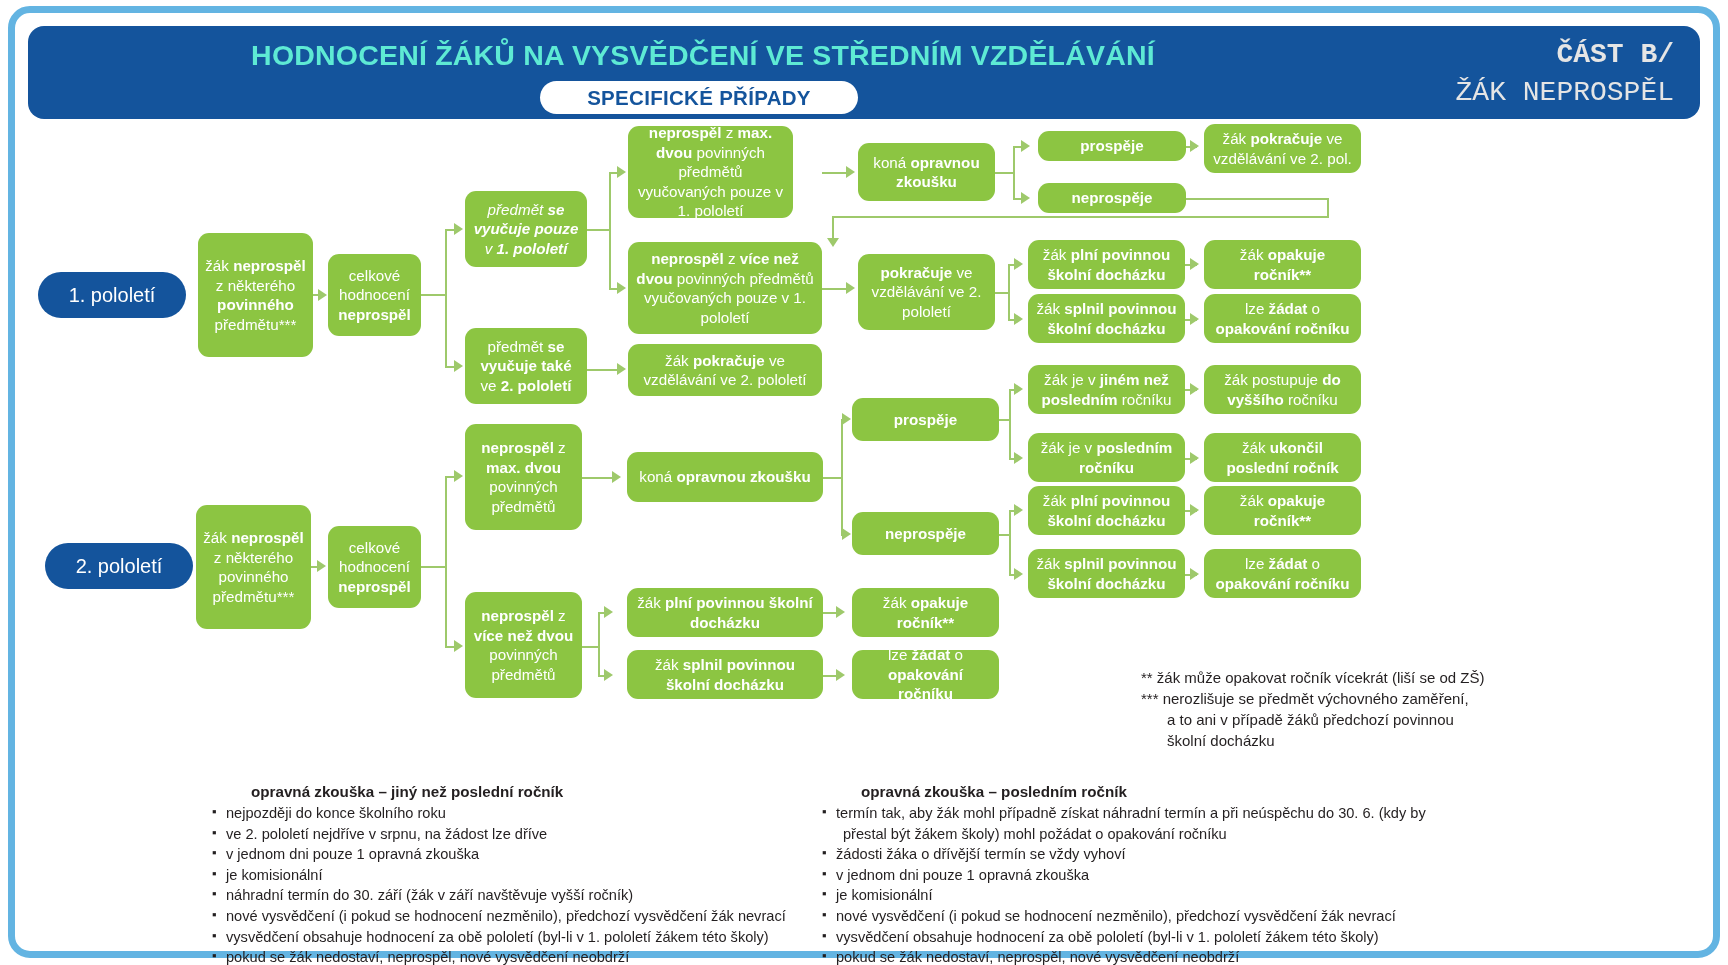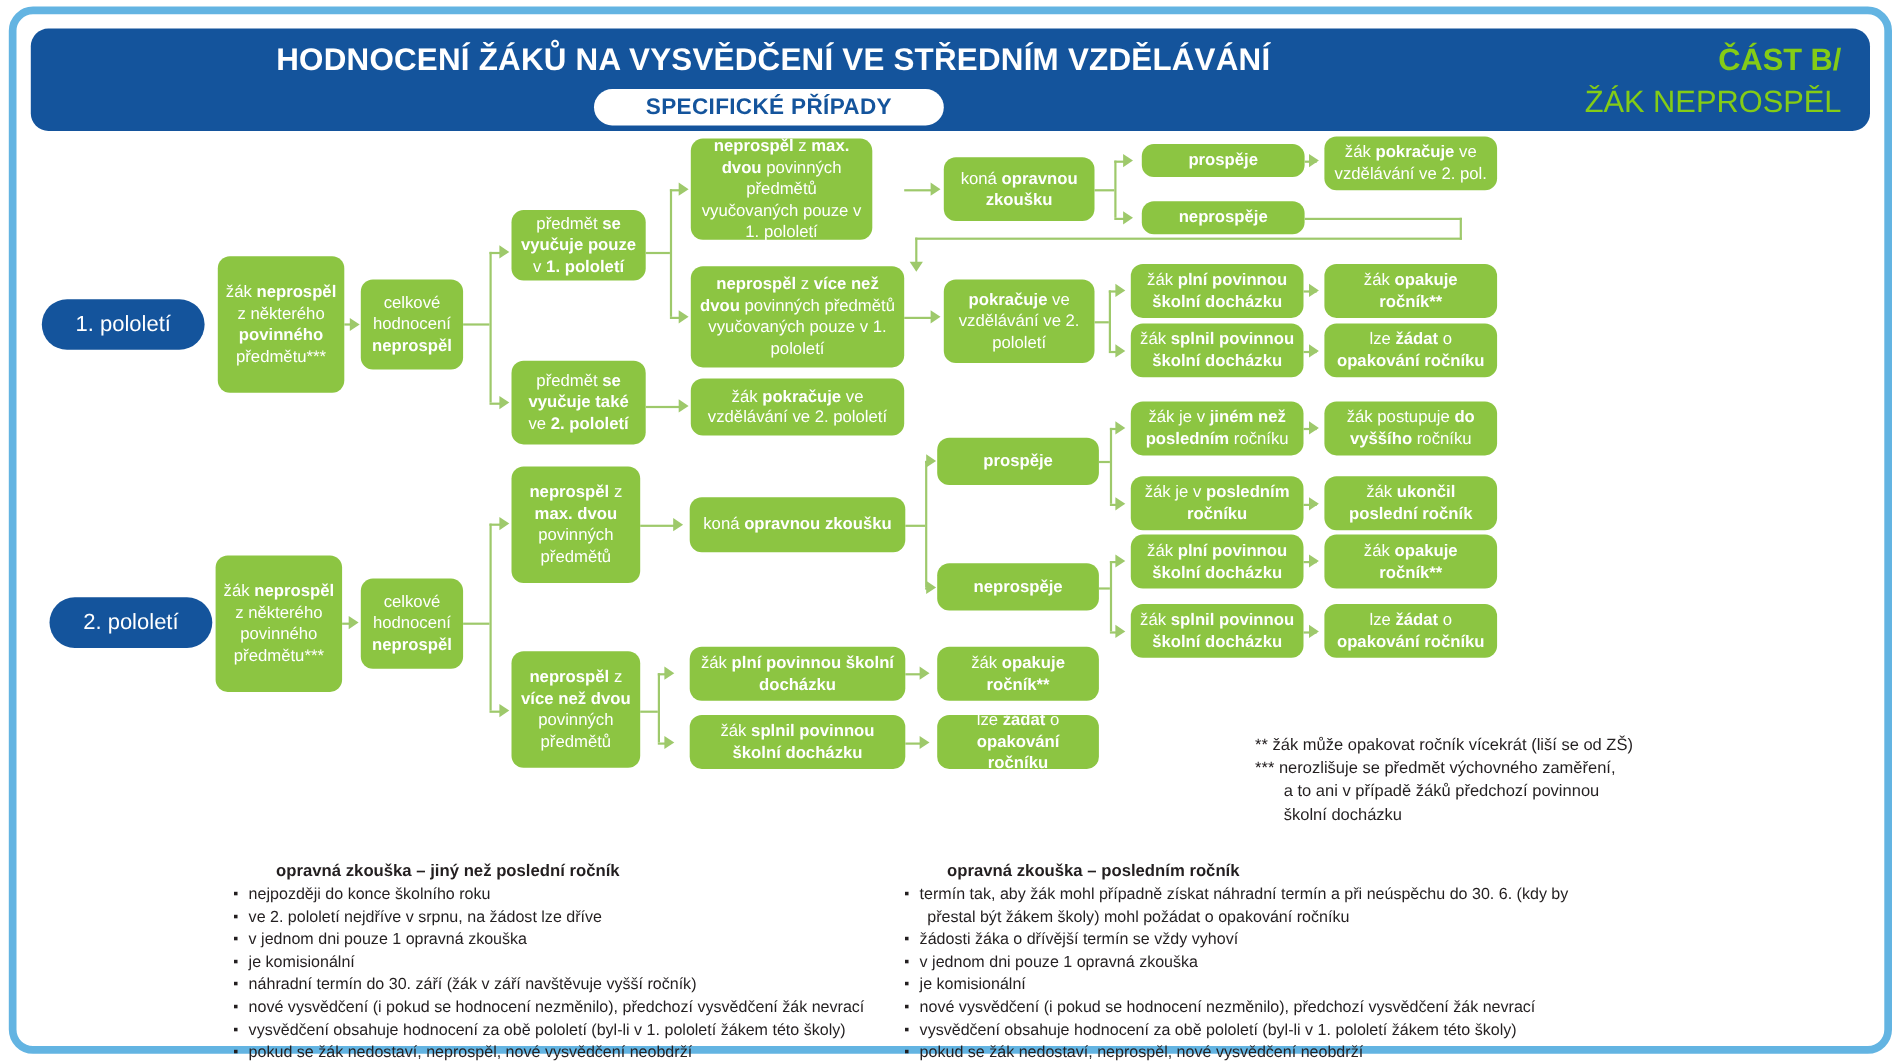--- a/index.html
+++ b/index.html
@@ -30,21 +30,21 @@
     left: 28px; top: 26px;
     width: 1672px; height: 93px;
     background: #14549C;
     border-radius: 16px;
   }
   .header-title {
     position: absolute;
     left: 140px; top: 13px;
     width: 1070px;
     text-align: center;
-    color: #ffffff;
+    color: #5eead4;
     font-weight: bold;
     font-size: 28.5px;
     letter-spacing: 0.2px;
     line-height: 32px;
   }
   .header-badge {
     position: absolute;
     left: 512px; top: 55px;
     width: 318px; height: 33px;
     background: #ffffff;
@@ -53,22 +53,23 @@
     font-weight: bold;
     font-size: 20.5px;
     text-align: center;
     line-height: 33px;
     letter-spacing: 0.3px;
   }
   .header-right {
     position: absolute;
     right: 26px; top: 10px;
     text-align: right;
-    color: #84cc16;
+    color: #e5e5e5;
     line-height: 38px;
+    font-family: Liberation Mono, monospace;
   }
   .header-right .l1 { font-size: 28px; font-weight: bold; display:block; }
   .header-right .l2 { font-size: 28px; font-weight: normal; display:block; }
 
   
   .pill {
     position: absolute;
     background: #14549C;
     border-radius: 24px;
     color: #ffffff;
@@ -169,21 +170,21 @@
   </div>
 
   <div class="node" style="left:198px; top:233px; width:115px; height:124px;">
     <span class="t">žák <b>neprospěl</b> z některého <b>povinného</b> předmětu***</span>
   </div>
 
   <div class="node" style="left:328px; top:254px; width:93px; height:82px;">
     <span class="t">celkové hodnocení <b>neprospěl</b></span>
   </div>
 
-  <div class="node" style="left:465px; top:191px; width:122px; height:64px;">
+  <div class="node" style="left:465px; top:191px; width:122px; height:76px;font-style:italic;">
     <span class="t">předmět <b>se vyučuje pouze</b> v <b>1. pololetí</b></span>
   </div>
 
   <div class="node" style="left:465px; top:328px; width:122px; height:76px;">
     <span class="t">předmět <b>se vyučuje také</b> ve <b>2. pololetí</b></span>
   </div>
 
   <div class="node" style="left:628px; top:126px; width:165px; height:92px;">
     <span class="t"><b>neprospěl</b> z <b>max. dvou</b> povinných předmětů vyučovaných pouze v 1. pololetí</span>
   </div>

